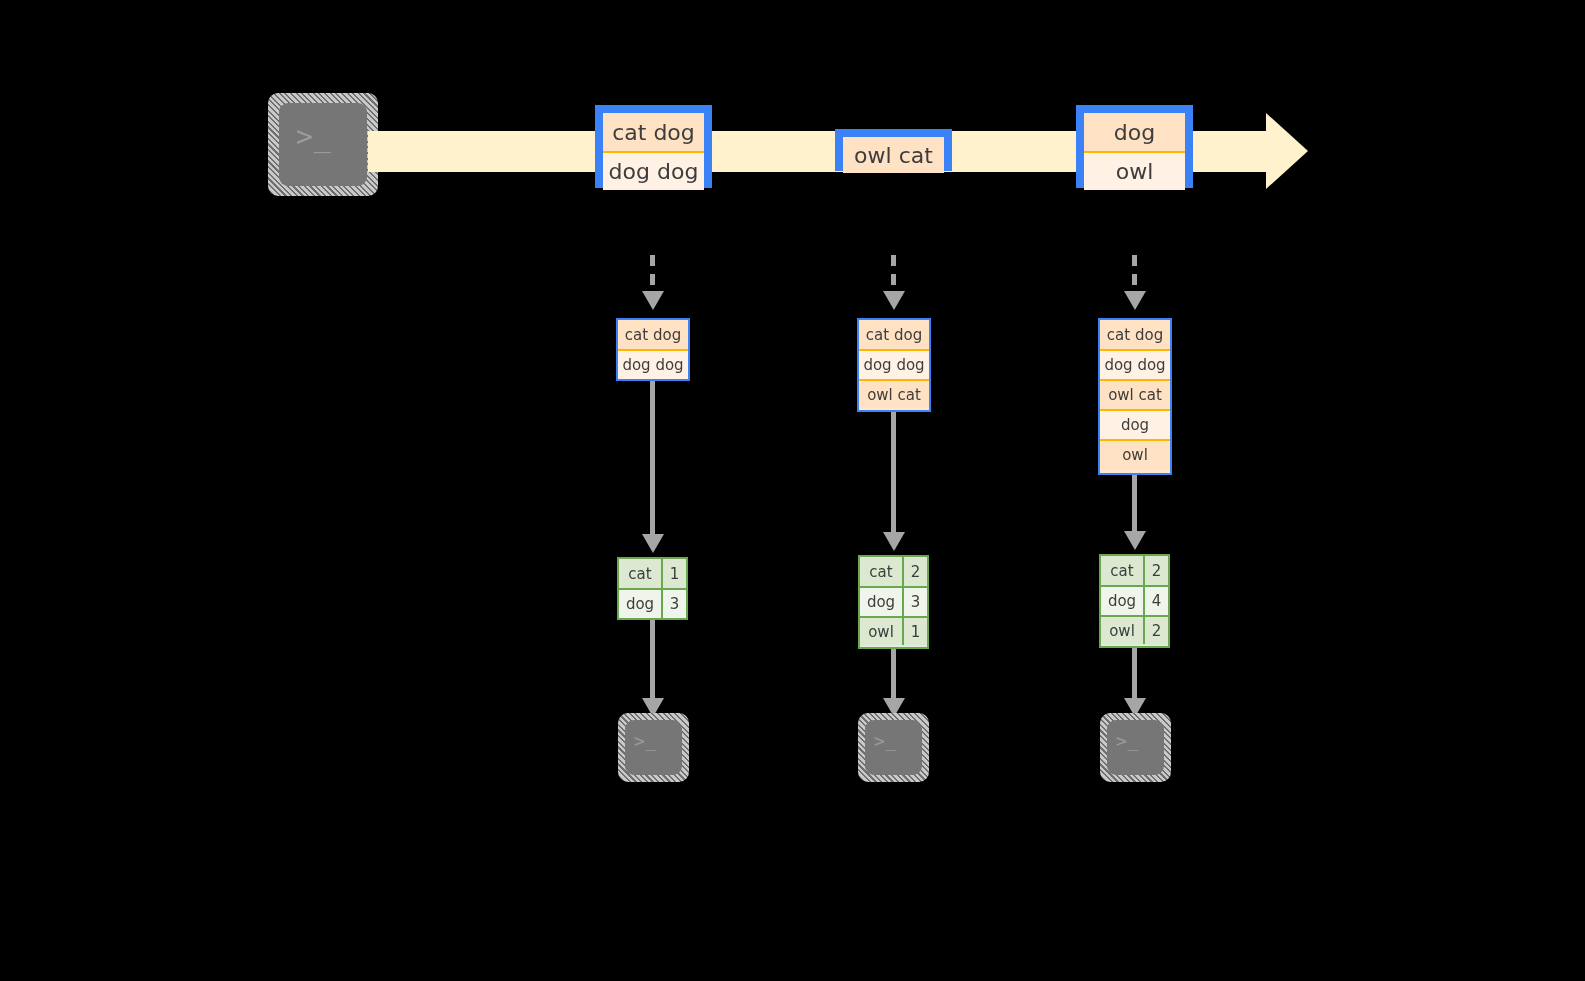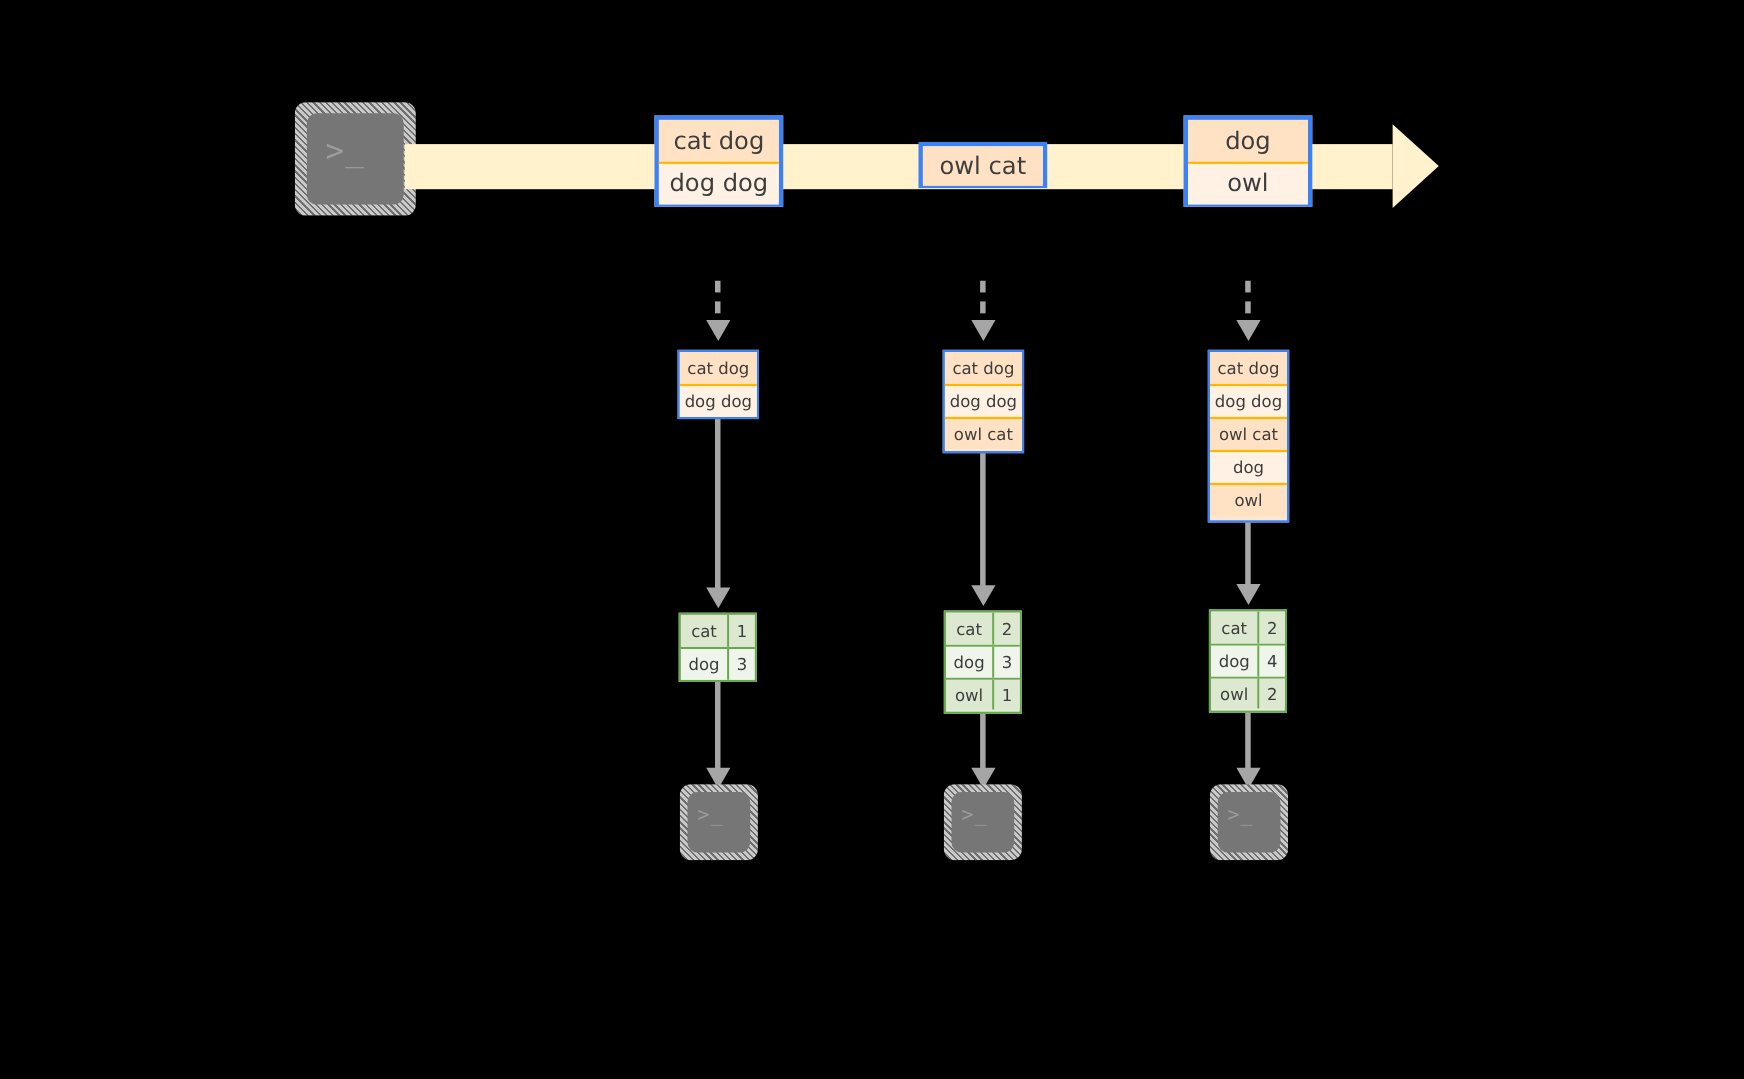--- a/index.html
+++ b/index.html
@@ -56,21 +56,21 @@
     width: 0;
     height: 0;
     border-style: solid;
     border-color: transparent transparent transparent #fff2cc;
   }
 
   
   .msgbox {
     position: absolute;
     box-sizing: border-box;
-    border: 4px solid #3b82f6;
+    border: 8px solid #3b82f6;
     background: #ffe6cc;
   }
   .msgbox.thin { border-width: 2px; }
   .msgrow {
     box-sizing: border-box;
     display: flex;
     align-items: center;
     justify-content: center;
     color: #3d3d3d;
     white-space: nowrap;

